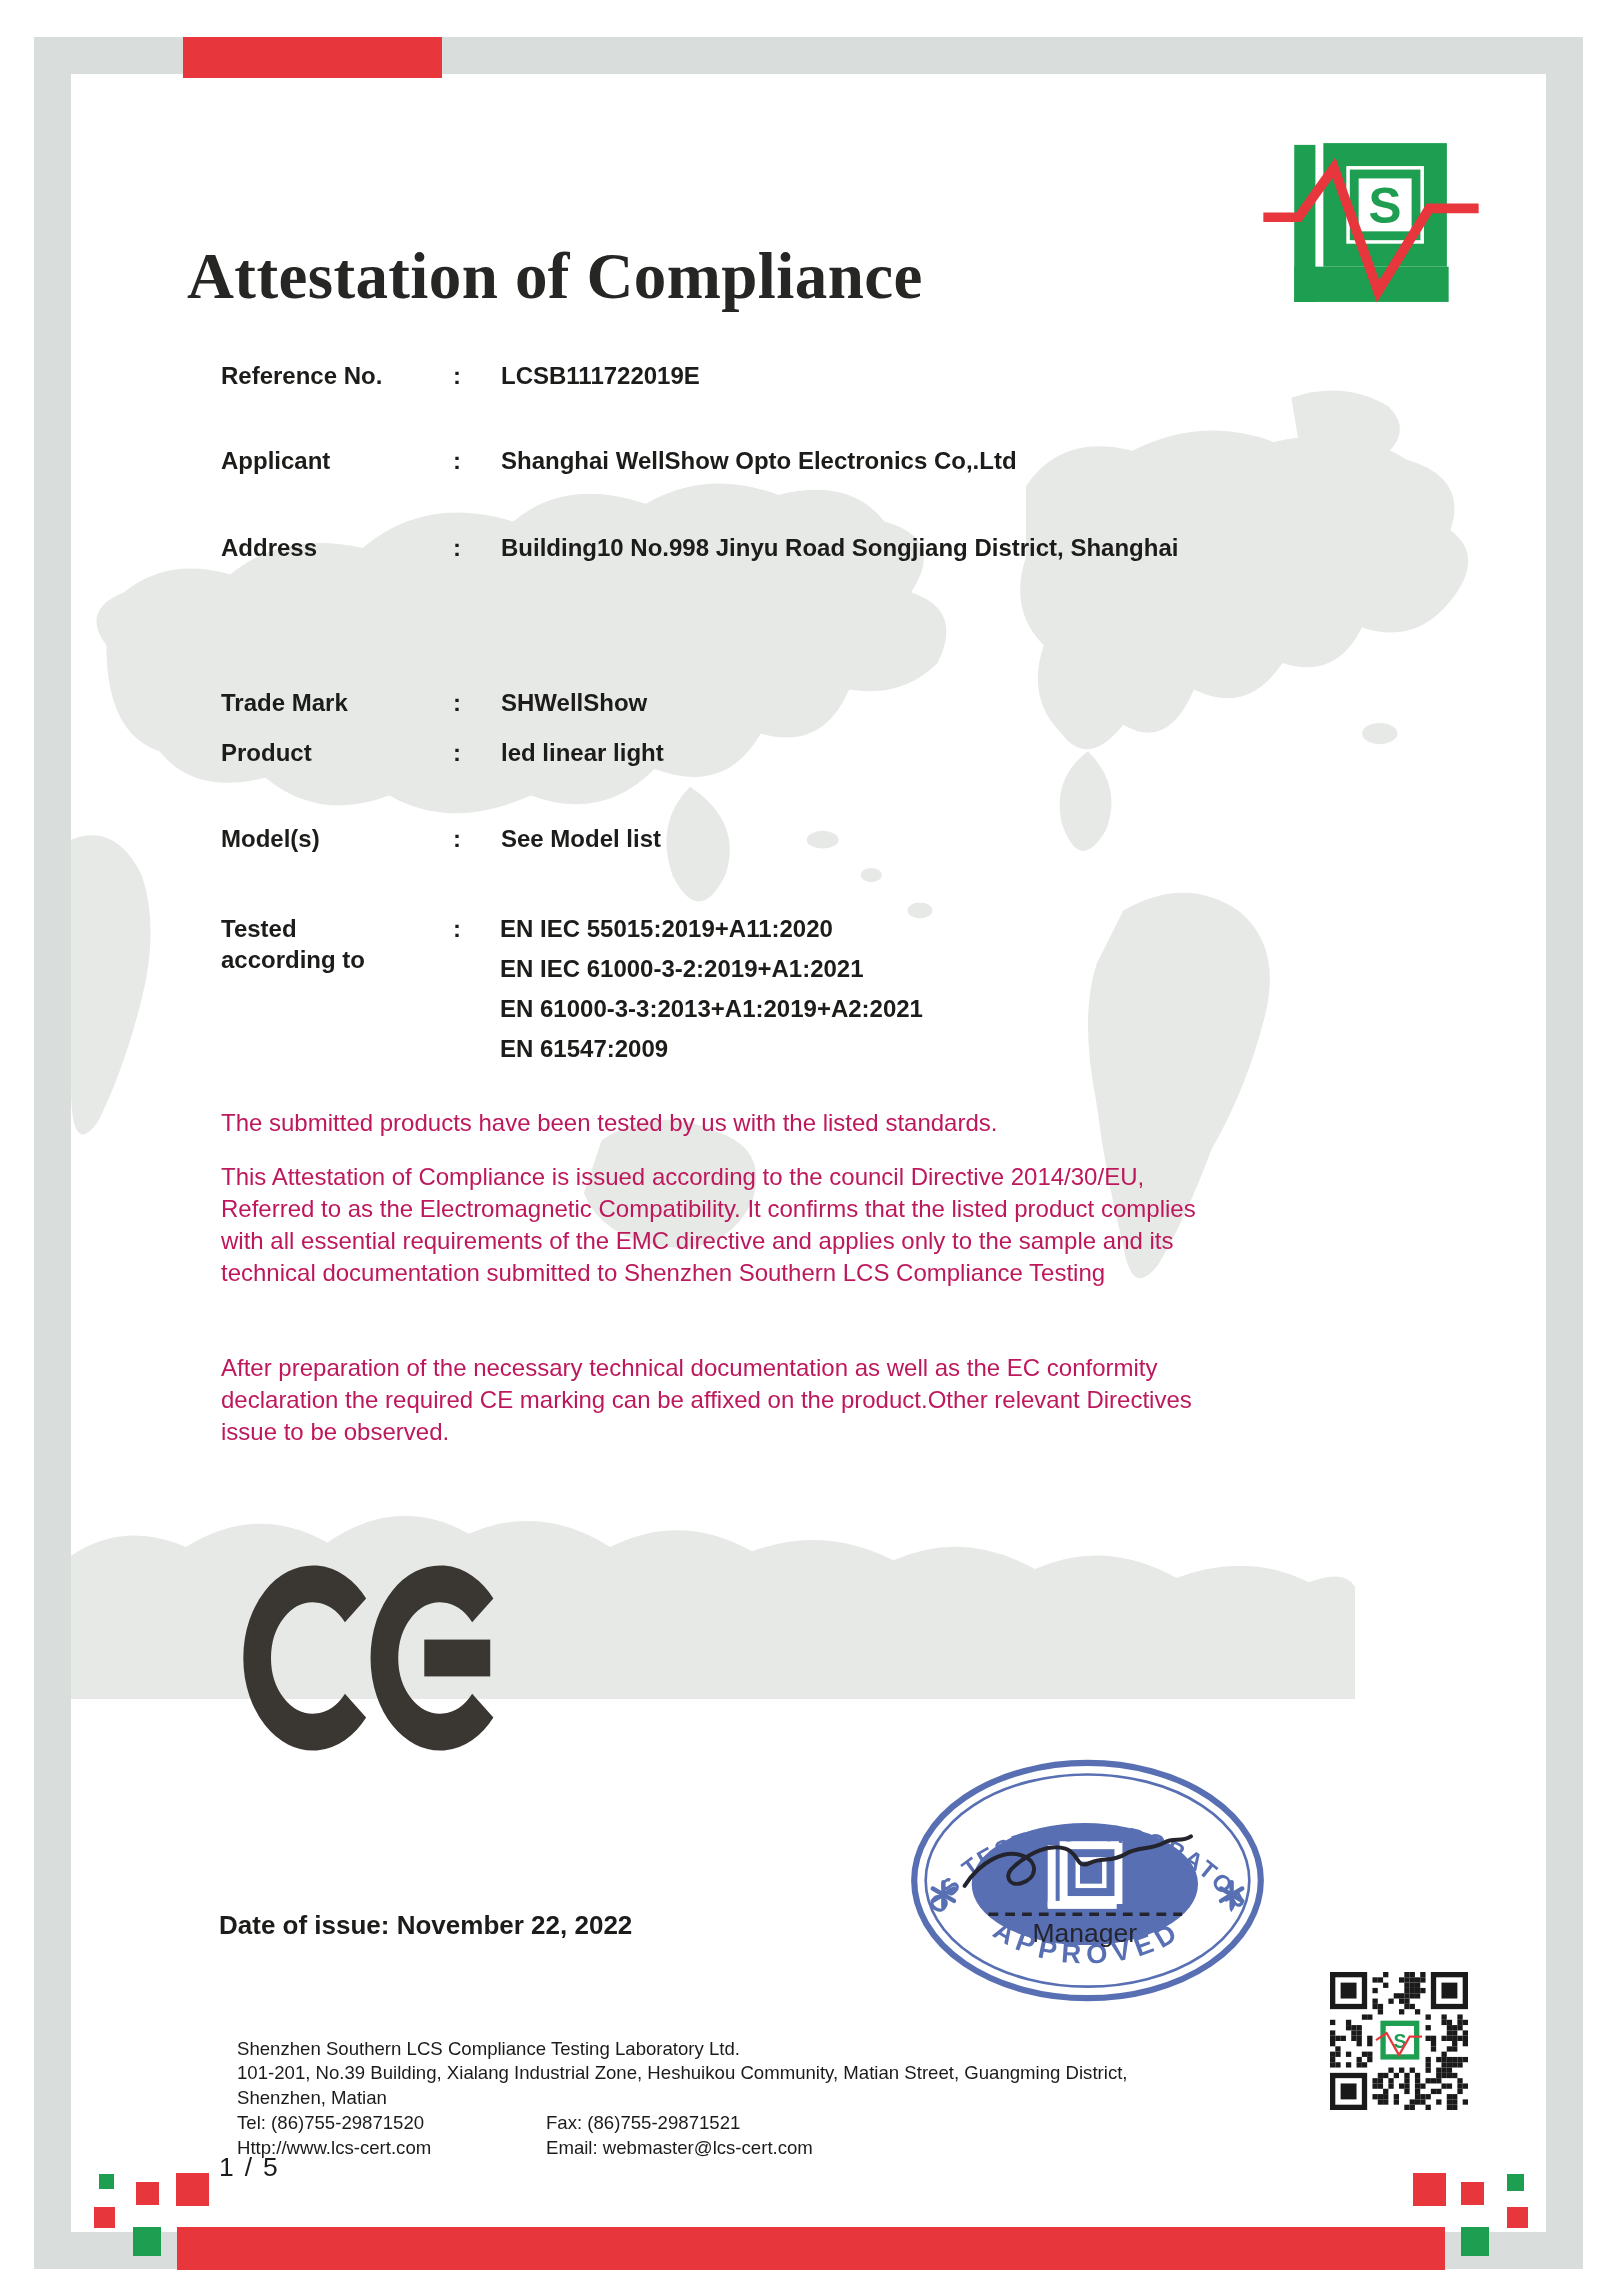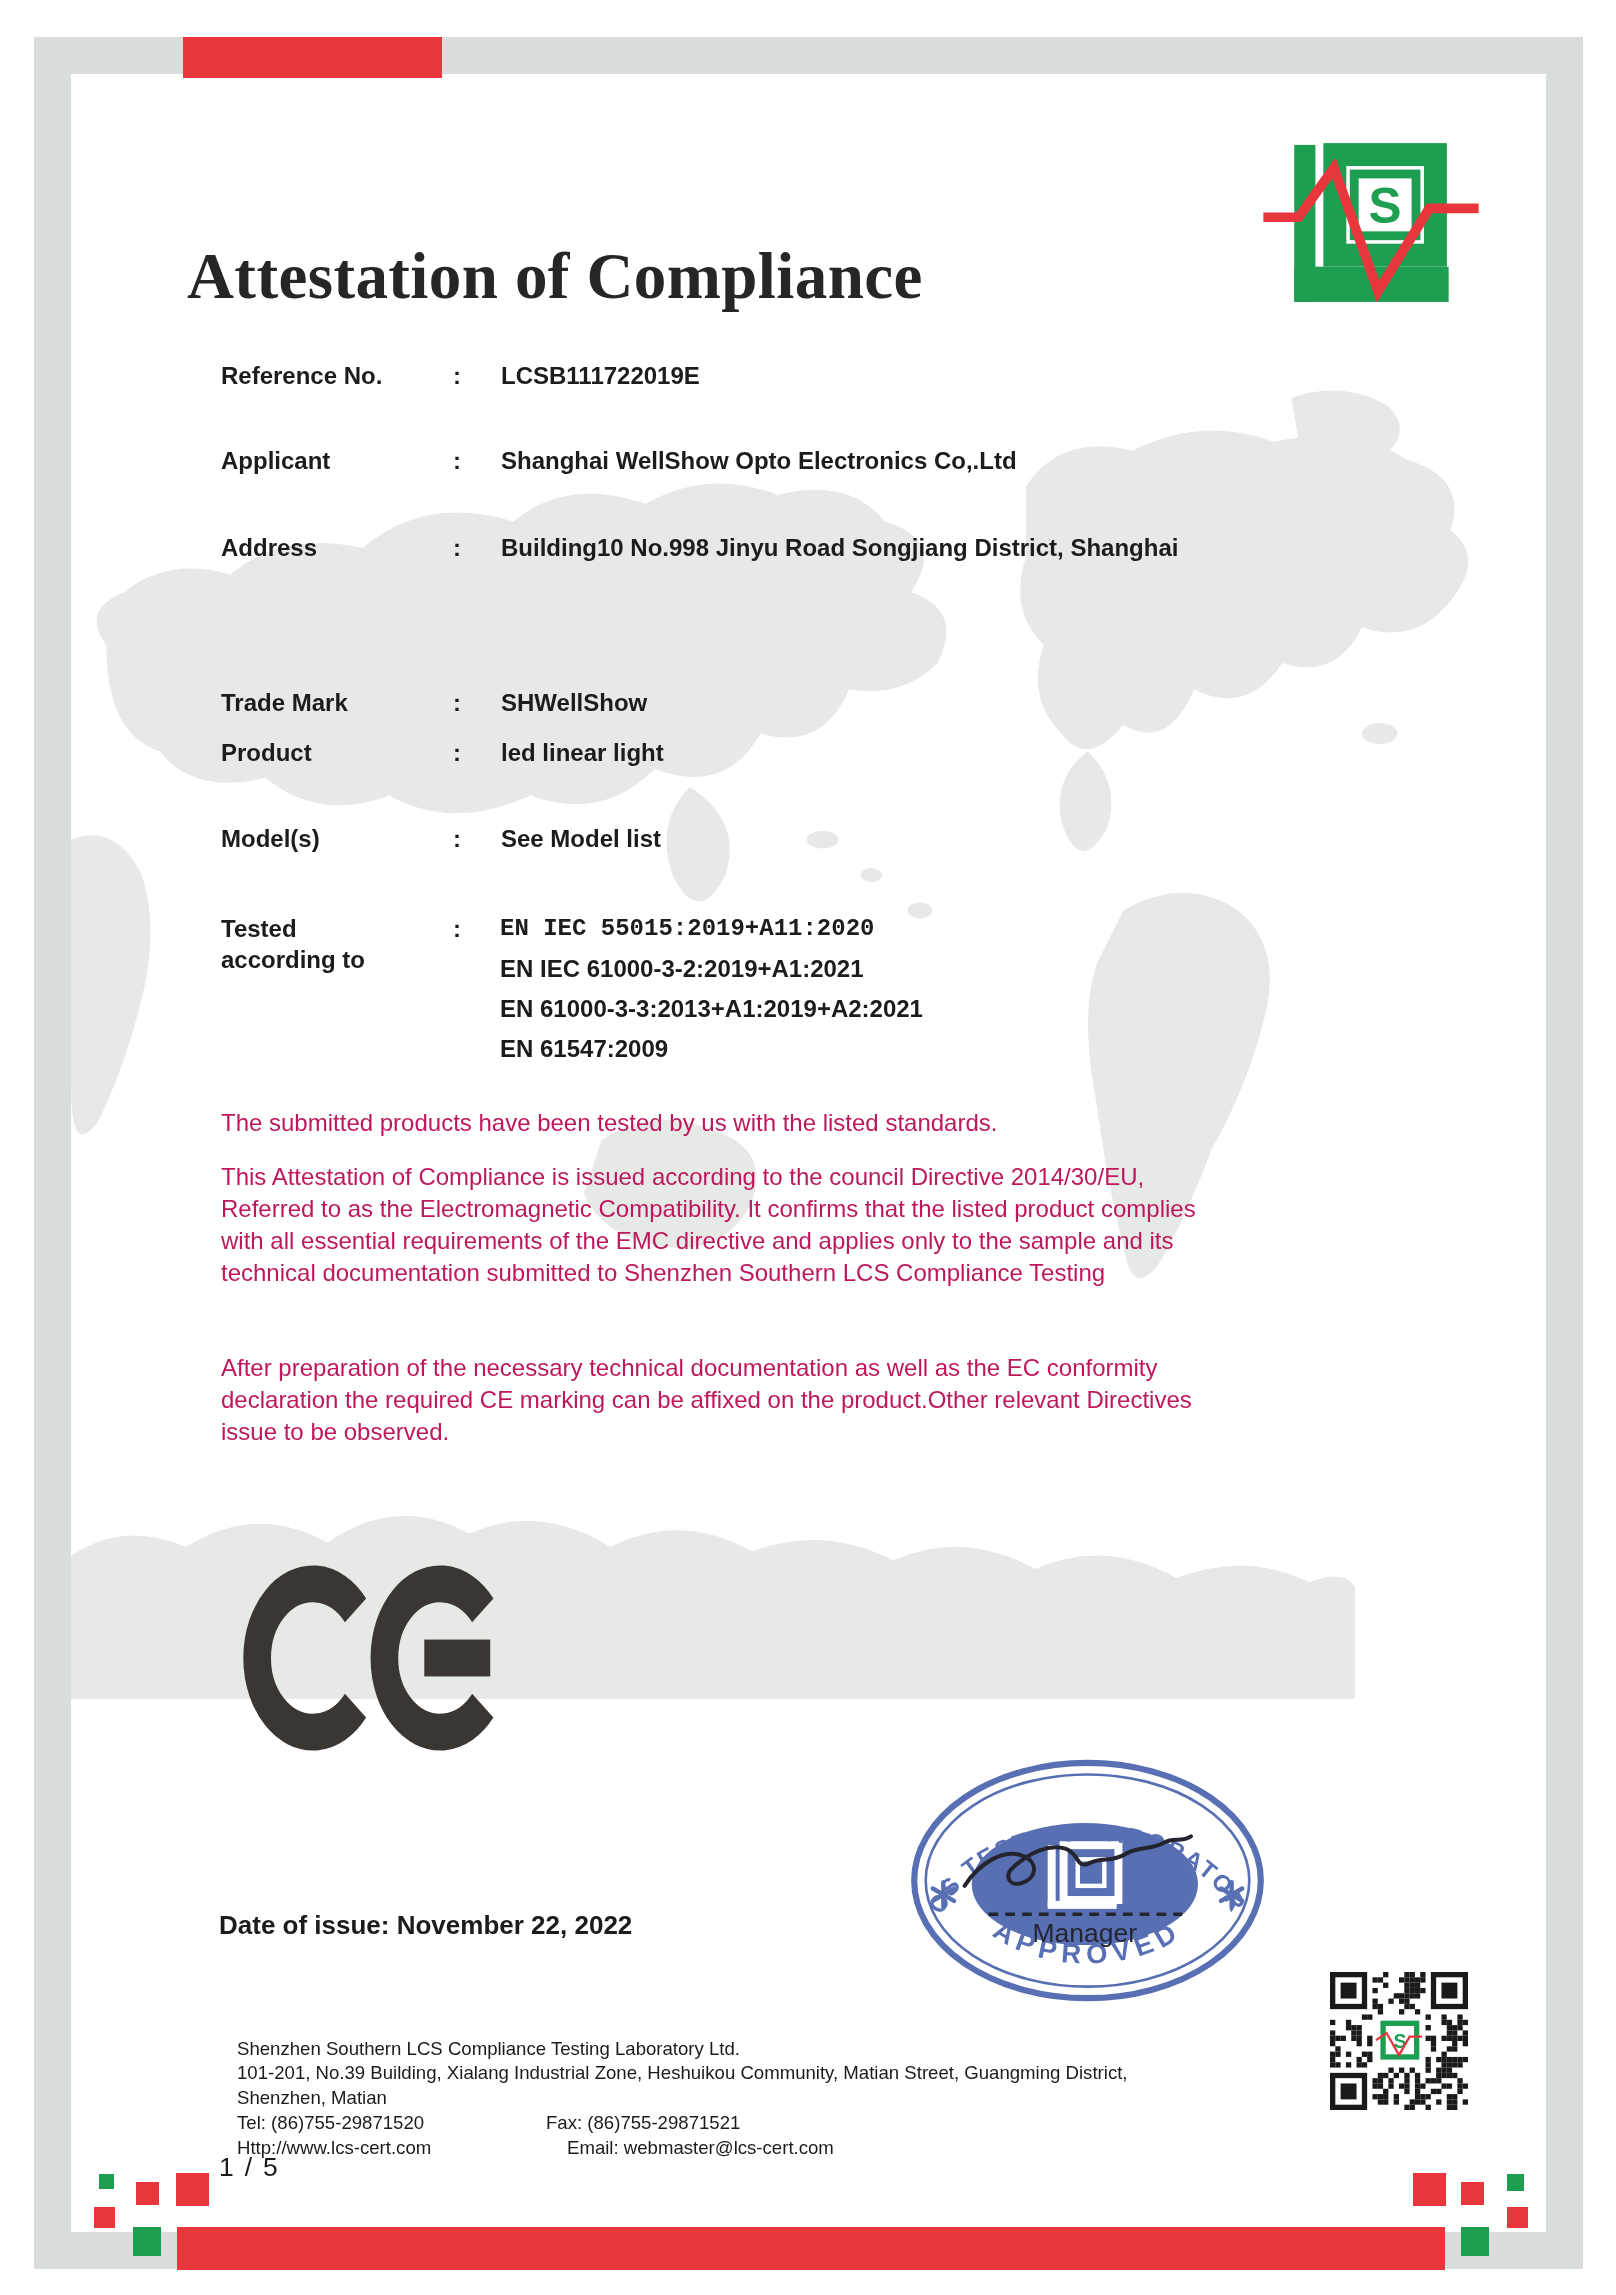--- a/index.html
+++ b/index.html
@@ -80,21 +80,21 @@
   <div class="abs frow" style="left:221px;top:739px;">
     <span class="flabel">Product</span><span class="fcolon">:</span><span class="fvalue">led linear light</span>
   </div>
   <div class="abs frow" style="left:221px;top:825px;">
     <span class="flabel">Model(s)</span><span class="fcolon">:</span><span class="fvalue">See Model list</span>
   </div>
 
   <div class="abs std" style="left:221px;top:915px;">Tested</div>
   <div class="abs std" style="left:221px;top:946px;">according to</div>
   <div class="abs std" style="left:453px;top:915px;">:</div>
-  <div class="abs std" style="left:500px;top:915px;font-family:Liberation Mono, monospace;">EN IEC 55015:2019+A11:2020</div>
+  <div class="abs std" style="left:500px;top:915px;">EN IEC 55015:2019+A11:2020</div>
   <div class="abs std" style="left:500px;top:955px;">EN IEC 61000-3-2:2019+A1:2021</div>
   <div class="abs std" style="left:500px;top:995px;">EN 61000-3-3:2013+A1:2019+A2:2021</div>
   <div class="abs std" style="left:500px;top:1035px;">EN 61547:2009</div>
 
   <div class="abs para" style="left:221px;top:1107px;">
     <div class="pline">The submitted products have been tested by us with the listed standards.</div>
   </div>
   <div class="abs para" style="left:221px;top:1161px;">
     <div class="pline">This Attestation of Compliance is issued according to the council Directive 2014/30/EU,</div>
     <div class="pline">Referred to as the Electromagnetic Compatibility. It confirms that the listed product complies</div>
@@ -151,21 +151,21 @@
     <line x1="93" y1="180" x2="312" y2="180" stroke="#14141f" stroke-width="4" stroke-dasharray="11 8"></line>
     <text x="202" y="212" text-anchor="middle" font-family="Liberation Sans, sans-serif" font-size="30" fill="#14141f">Manager</text>
   </svg>
 
   <div class="abs foot" style="left:237px;top:2036px;">Shenzhen Southern LCS Compliance Testing Laboratory Ltd.</div>
   <div class="abs foot" style="left:237px;top:2060px;">101-201, No.39 Building, Xialang Industrial Zone, Heshuikou Community, Matian Street, Guangming District,</div>
   <div class="abs foot" style="left:237px;top:2085px;">Shenzhen, Matian</div>
   <div class="abs foot" style="left:237px;top:2110px;">Tel: (86)755-29871520</div>
   <div class="abs foot" style="left:546px;top:2110px;">Fax: (86)755-29871521</div>
   <div class="abs foot" style="left:237px;top:2135px;">Http://www.lcs-cert.com</div>
-  <div class="abs foot" style="left:546px;top:2135px;margin-left:21px;">Email: webmaster@lcs-cert.com</div>
+  <div class="abs foot" style="left:546px;top:2135px;">Email: webmaster@lcs-cert.com</div>
 
   <div class="abs pagenum" style="left:219px;top:2152px;">1 / 5</div>
 
   <svg class="abs" style="left:1330px;top:1972px;" width="138" height="138" viewBox="0 0 156 156">
     <rect x="0" y="0" width="156" height="156" fill="#ffffff"></rect>
     <g id="qrg">
         <rect x="60" y="0" width="6" height="6" fill="#1a1a1a"></rect>
         <rect x="84" y="0" width="6" height="6" fill="#1a1a1a"></rect>
         <rect x="90" y="0" width="6" height="6" fill="#1a1a1a"></rect>
         <rect x="102" y="0" width="6" height="6" fill="#1a1a1a"></rect>

